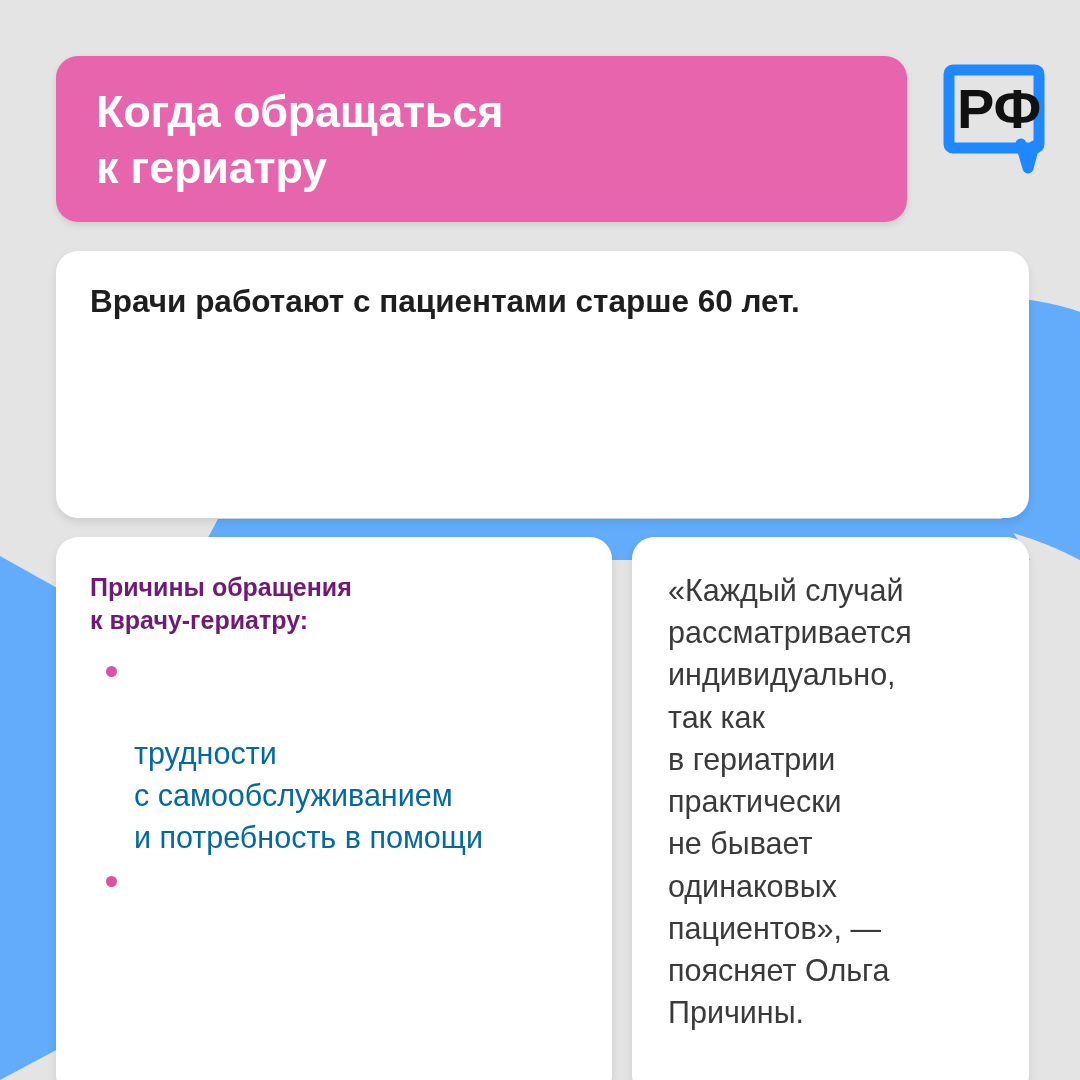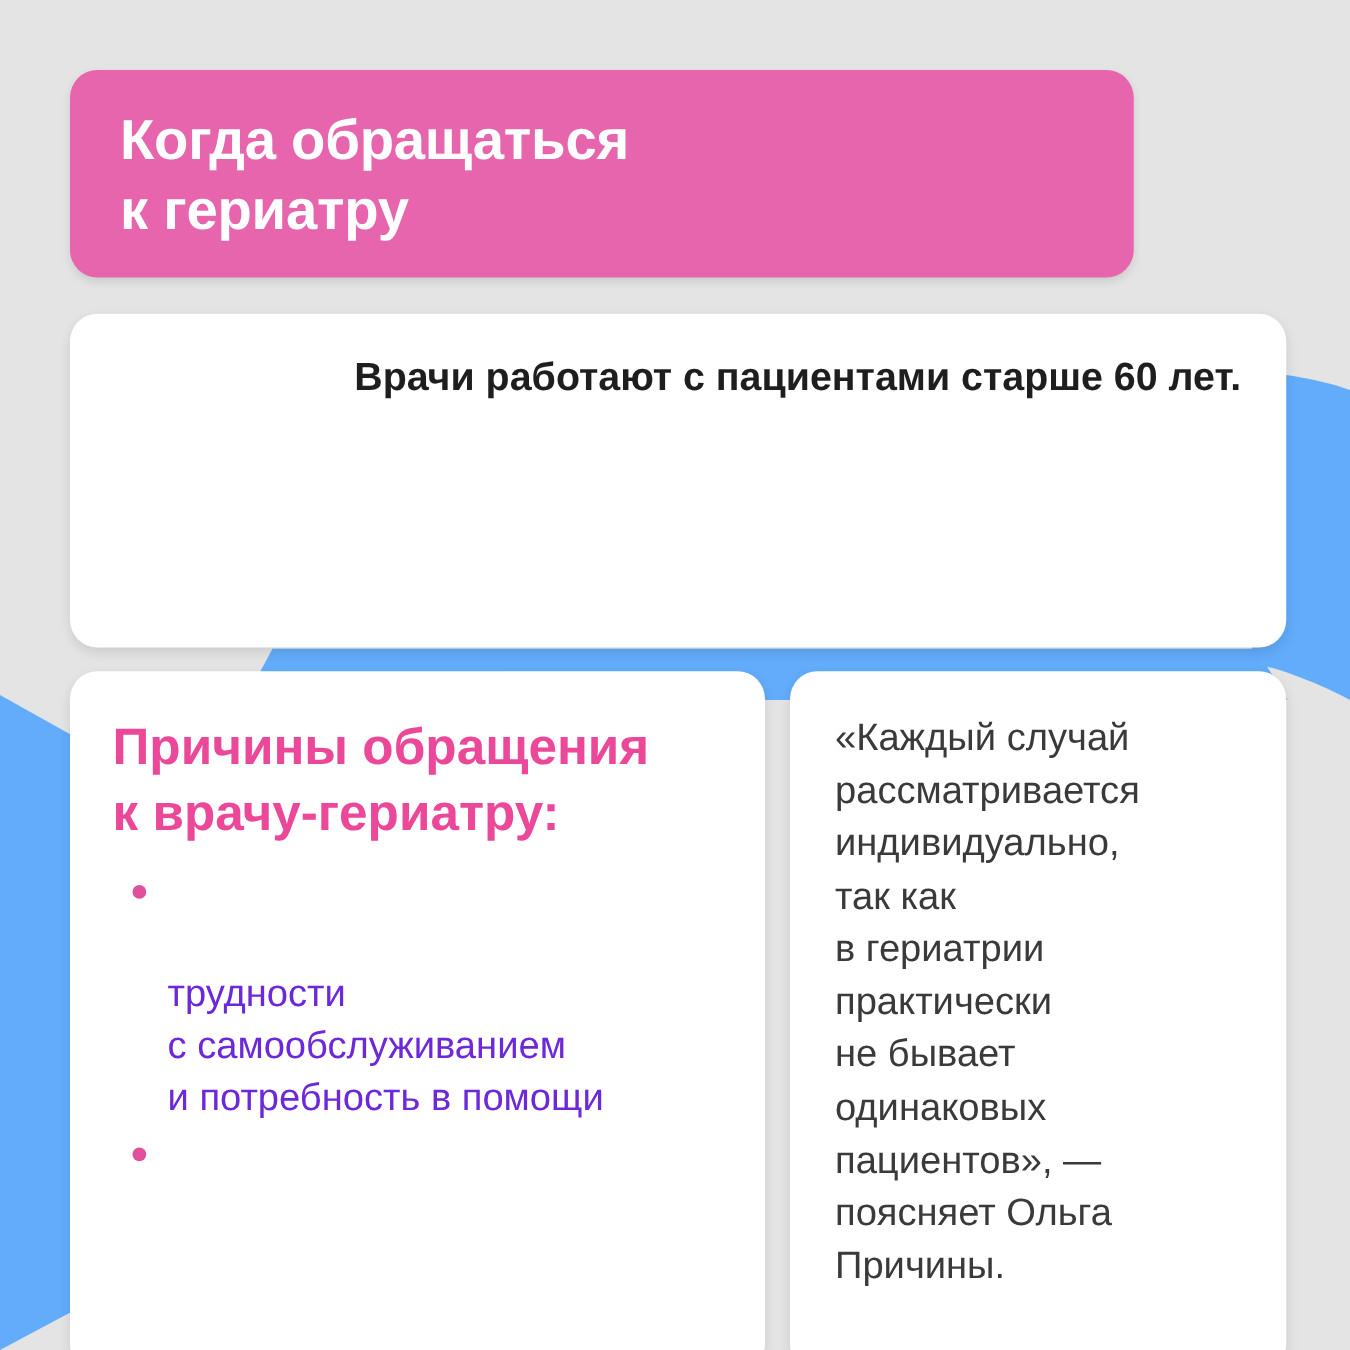--- a/index.html
+++ b/index.html
@@ -90,56 +90,55 @@
     height: 267px;
     padding: 30px 36px 0 34px;
   }
   .intro-text {
     margin: 0;
     font-size: 31.5px;
     line-height: 1.305;
     color: #333333;
     white-space: pre-line;
     font-weight: 400;
-    text-align: right;
   }
   .intro-text .lead {
     font-weight: 700;
     color: #1e1e1e;
   }
 
   
   #reasons-card {
     left: 56px;
     top: 537px;
     width: 556px;
     height: 560px;
     padding: 34px 22px 0 34px;
     overflow: hidden;
   }
   .reasons-heading {
     margin: 0 0 14px 0;
-    font-size: 41px;
+    font-size: 25px;
     line-height: 1.30;
     font-weight: 700;
-    color: #ec4899;
+    color: #701a75;
     white-space: pre-line;
   }
   ul.reasons-list {
     list-style: none;
     margin: 0;
     padding: 0;
   }
   ul.reasons-list li {
     position: relative;
     padding-left: 44px;
     margin-bottom: 2px;
     font-size: 30.5px;
     line-height: 1.365;
-    color: #6d28d9;
+    color: #0369a1;
     white-space: pre-line;
   }
   ul.reasons-list li .dot {
     position: absolute;
     left: 16px;
     top: 16px;
     width: 11px;
     height: 11px;
     border-radius: 50%;
     background: #e0509d;
@@ -179,20 +178,29 @@
       <path d="M150 640 L150 1000 L-20 1085 L-20 722 Z" fill="#62acfb"></path>
     </svg>
   </div>
 
   <div class="header-row">
     <div class="title-card">
       <h1>Когда обращаться
 к гериатру</h1>
     </div>
 
+    <div class="logo">
+      <svg width="122" height="120" viewBox="0 0 122 120" xmlns="http://www.w3.org/2000/svg">
+        <g>
+          <path d="M20 14 H102 a4 4 0 0 1 4 4 V88 a4 4 0 0 1 -4 4 H20 a4 4 0 0 1 -4 -4 V18 a4 4 0 0 1 4 -4 Z" fill="none" stroke="#1f87ff" stroke-width="11" stroke-linecap="round" stroke-linejoin="round"></path>
+          <path d="M88 88 L95 112 L101 90" fill="none" stroke="#1f87ff" stroke-width="11" stroke-linecap="round" stroke-linejoin="round"></path>
+        </g>
+        <text x="24" y="72" font-family="Liberation Sans, sans-serif" font-size="56" font-weight="700" fill="#111111">РФ</text>
+      </svg>
+    </div>
   </div>
 
   <div class="card" id="intro-card">
     <p class="intro-text"><span class="lead">Врачи работают с пациентами старше 60 лет.</span><br></p>
   </div>
 
   <div class="card" id="reasons-card">
     <h2 class="reasons-heading">Причины обращения
 к врачу-гериатру:</h2>
     <ul class="reasons-list">

